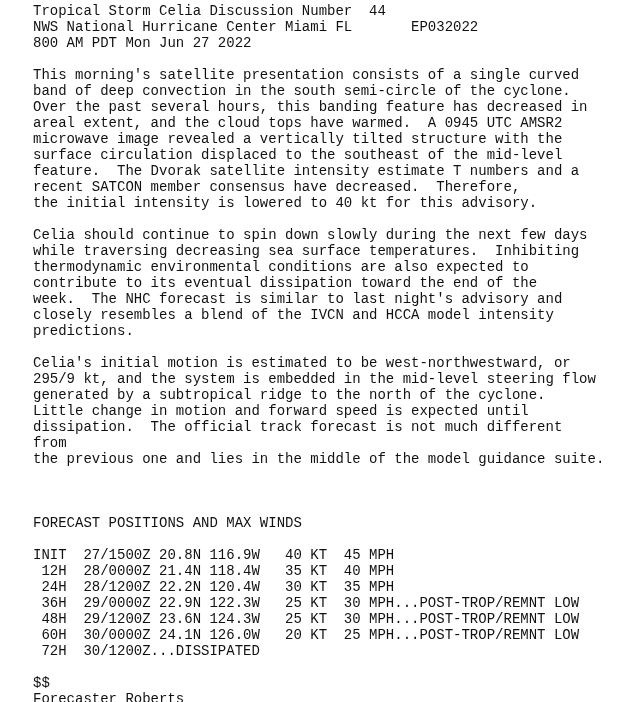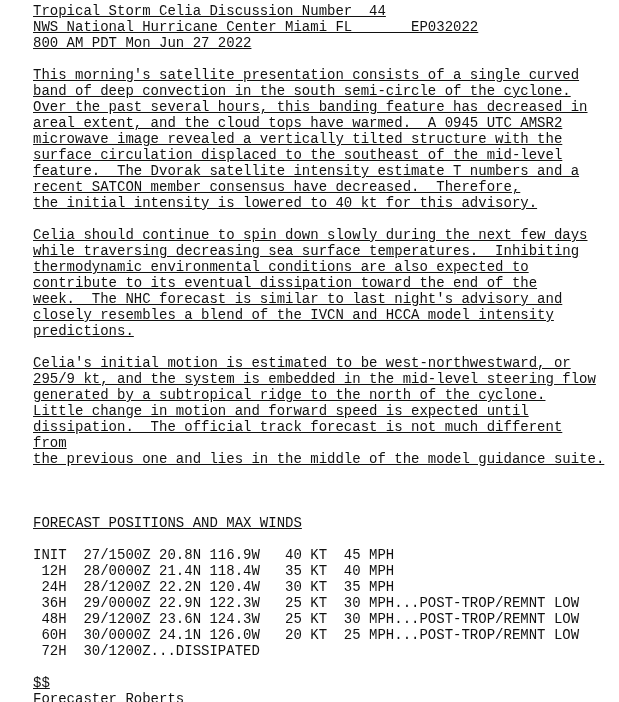--- a/index.html
+++ b/index.html
@@ -20,21 +20,20 @@
       margin: 0;
       font-family: "Liberation Mono", "DejaVu Sans Mono", monospace;
       font-size: 14px;
       line-height: 16px;
       color: #111111;
       white-space: pre;
     }
     .line {
       display: block;
       height: 16px;
-      text-decoration: underline;
     }
     .blank {
       display: block;
       height: 16px;
     }
     .fc-row {
       display: block;
       height: 16px;
     }
   </style>

